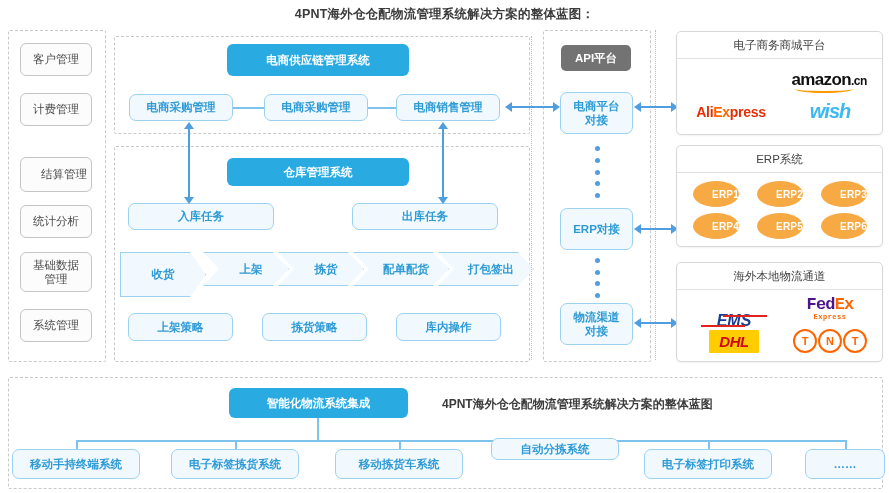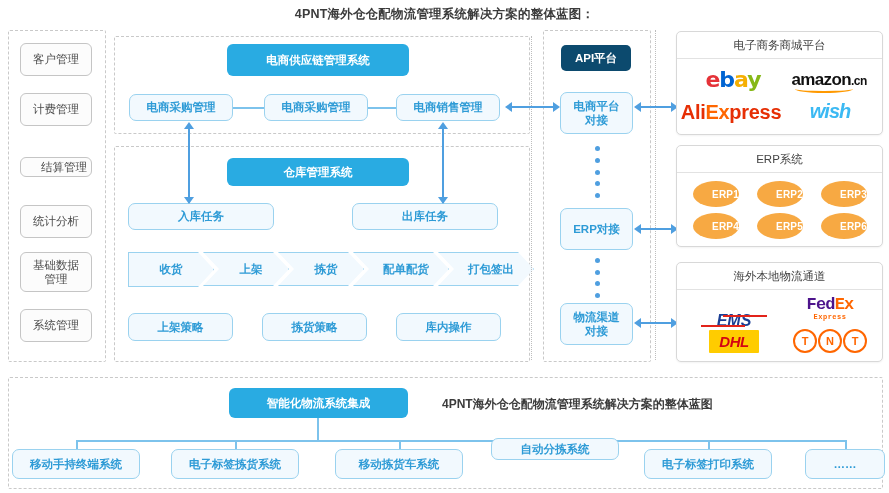--- a/index.html
+++ b/index.html
@@ -81,21 +81,21 @@
     border-radius: 7px;
   }
   .node.solid {
     background: #29abe2;
     color: #fff;
     font-weight: bold;
     border: none;
     border-radius: 6px;
   }
   .node.api {
-    background: #0c4a6e;
+    background: #737373;
     color: #fff;
     font-weight: bold;
     border: none;
     border-radius: 5px;
     font-size: 11.5px;
   }
 
   
   .chev {
     position: absolute;
@@ -157,21 +157,21 @@
   .ebay .e { color: #e53238; }
   .ebay .b { color: #0064d2; }
   .ebay .a { color: #f5af02; }
   .ebay .y { color: #86b817; }
   .amazon { color: #111; font-weight: bold; font-size: 17px; letter-spacing: -.6px; position: relative; }
   .amazon .cn { font-size: 12px; }
   .amazon .smile {
     position: absolute; left: 4px; right: 14px; bottom: -3px; height: 6px;
     border-bottom: 2px solid #f90; border-radius: 0 0 50% 50%;
   }
-  .aliexpress { font-weight: bold; font-size: 20px; letter-spacing: -.3px; }
+  .aliexpress { font-weight: bold; font-size: 14px; letter-spacing: -.3px; }
   .aliexpress .ali { color: #e62e04; }
   .aliexpress .ex { color: #f60; }
   .aliexpress .press { color: #e62e04; }
   .wish { color: #3bb9f3; font-weight: bold; font-size: 20px; font-style: italic; letter-spacing: -1px; }
 
   .ems {
     font-weight: bold; font-style: italic; font-size: 16px; color: #1b3f94;
     position: relative; padding: 0 10px;
   }
   .ems .bar { position: absolute; height: 2px; background: #e2231a; }
@@ -206,21 +206,21 @@
   <div class="main-title">4PNT海外仓仓配物流管理系统解决方案的整体蓝图：</div>
 
   <div class="dashed-box" style="left:8px; top:30px; width:96px; height:330px;"></div>
 
   <div class="node grey" style="left:20px; top:43px; width:72px; height:33px;">
     <span>客户管理</span>
   </div>
   <div class="node grey" style="left:20px; top:93px; width:72px; height:33px;">
     <span>计费管理</span>
   </div>
-  <div class="node grey" style="left:20px; top:157px; width:72px; height:20px;padding-left:16px;">
+  <div class="node grey" style="left:20px; top:157px; width:72px; height:35px;padding-left:16px;">
     <span>结算管理</span>
   </div>
   <div class="node grey" style="left:20px; top:205px; width:72px; height:33px;">
     <span>统计分析</span>
   </div>
   <div class="node grey" style="left:20px; top:252px; width:72px; height:40px; white-space:pre-line;">
     <span>基础数据
 管理</span>
   </div>
   <div class="node grey" style="left:20px; top:309px; width:72px; height:33px;">
@@ -260,21 +260,21 @@
   </div>
 
   <div class="vline" style="left:188px; top:128px; height:75px;"></div>
   <div class="arrow-u" style="left:184px; top:122px;"></div>
   <div class="arrow-d" style="left:184px; top:197px;"></div>
 
   <div class="vline" style="left:442px; top:128px; height:75px;"></div>
   <div class="arrow-u" style="left:438px; top:122px;"></div>
   <div class="arrow-d" style="left:438px; top:197px;"></div>
 
-  <div class="chev first" style="left:128px; top:252px; width:86px; height:35px;">
+  <div class="chev first" style="left:120px; top:252px; width:86px; height:45px;">
     <span>收货</span>
   </div>
   <div class="chev" style="left:203px; top:252px; width:86px; height:34px;">
     <span>上架</span>
   </div>
   <div class="chev" style="left:278px; top:252px; width:86px; height:34px;">
     <span>拣货</span>
   </div>
   <div class="chev" style="left:353px; top:252px; width:96px; height:34px;">
     <span>配单配货</span>
@@ -340,23 +340,20 @@
   <div class="arrow-l" style="left:634px; top:224px;"></div>
   <div class="arrow-r" style="left:671px; top:224px;"></div>
 
   <div class="hline" style="left:640px; top:322px; width:34px;"></div>
   <div class="arrow-l" style="left:634px; top:318px;"></div>
   <div class="arrow-r" style="left:671px; top:318px;"></div>
 
   <div class="panel" style="left:676px; top:31px; width:205px; height:102px;">
     <div class="panel-head">电子商务商城平台</div>
     <div class="panel-body">
-      <div class="brand" style="left:8px; top:4px; width:96px; height:33px;">
-        <span class="ebay"><span class="e">e</span><span class="b">b</span><span class="a">a</span><span class="y">y</span></span>
-      </div>
       <div class="brand" style="left:104px; top:6px; width:96px; height:30px;">
         <span class="amazon">amazon<span class="cn">.cn</span><span class="smile"></span></span>
       </div>
       <div class="brand" style="left:4px; top:38px; width:100px; height:30px;">
         <span class="aliexpress"><span class="ali">Ali</span><span class="ex">Ex</span><span class="press">press</span></span>
       </div>
       <div class="brand" style="left:106px; top:37px; width:94px; height:30px;">
         <span class="wish">wish</span>
       </div>
     </div>

